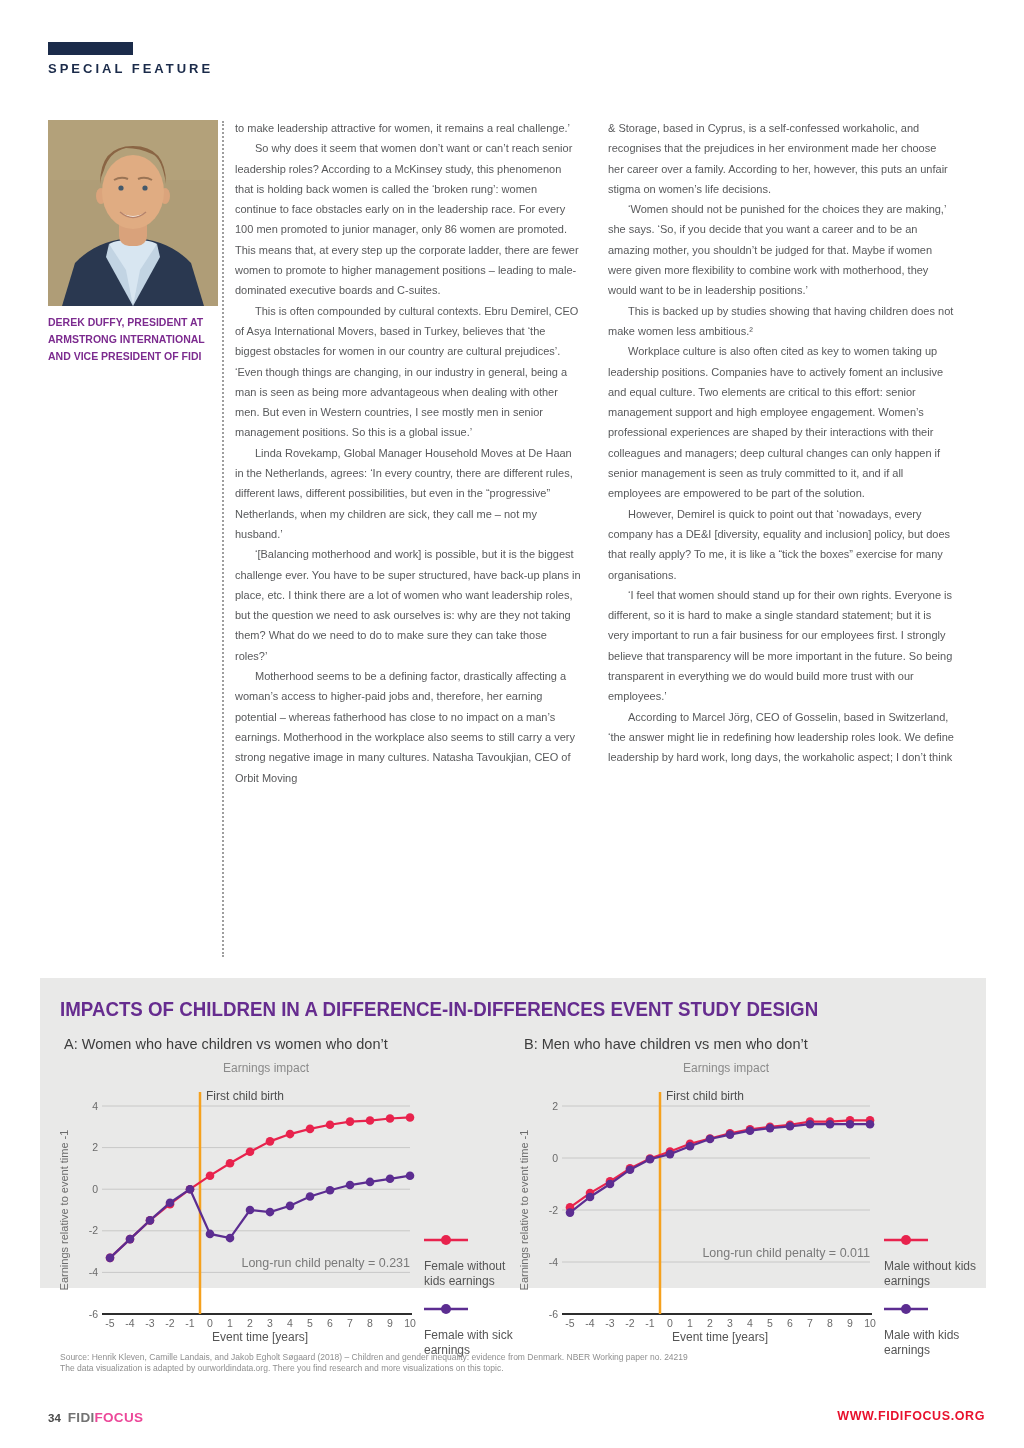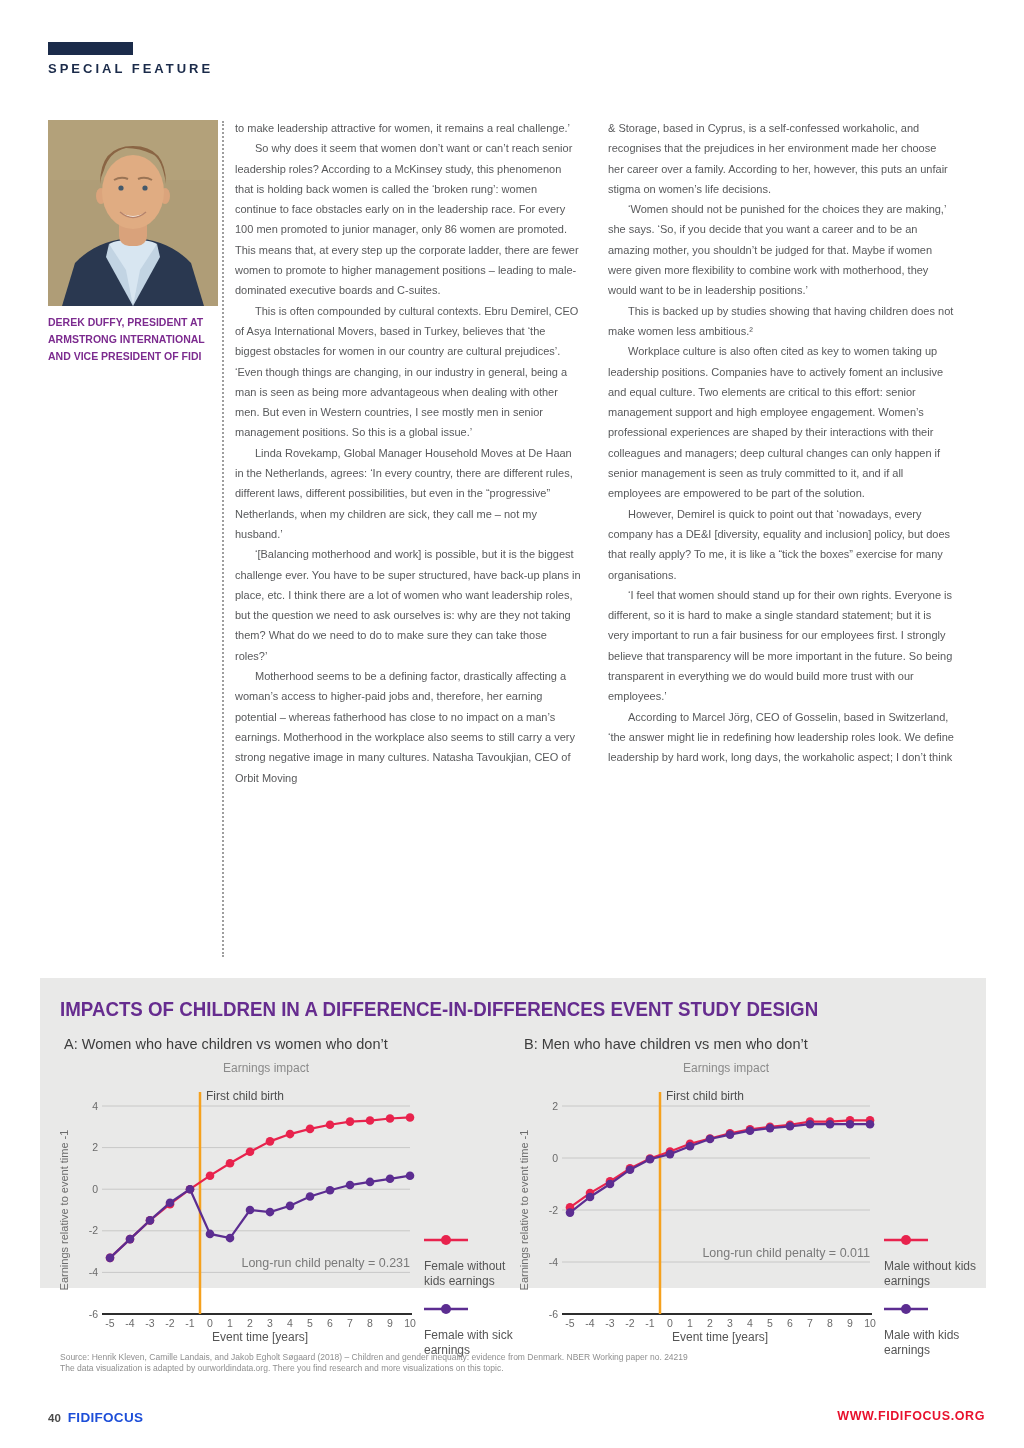--- a/index.html
+++ b/index.html
@@ -41,22 +41,22 @@
   .chart-svg-slot { position:absolute; left:0; top:44px; width:360px; height:264px; }
   .legend { position:absolute; left:366px; top:196px; width:94px; }
   .legend-item  { margin-bottom:12px; }
   .legend-label { font-size:12px; line-height:15px; color:#555555; margin-top:9px; }
 
   .source { position:absolute; left:20px; top:374px; font-size:8.5px; line-height:10.5px; color:#8f8f8f; }
 
   
   .footer-left  { position:absolute; left:48px; top:1408px; }
   .footer-page  { font-size:11.5px; font-weight:700; color:#4a4a4a; margin-right:7px; }
-  .footer-fidi  { font-size:13.5px; font-weight:800; color:#1d4ed8; letter-spacing:.3px; }
-  .footer-focus { font-size:13.5px; font-weight:800; color:#1d4ed8; letter-spacing:.3px; }
+  .footer-fidi  { font-size:13.5px; font-weight:800; color:#737373; letter-spacing:.3px; }
+  .footer-focus { font-size:13.5px; font-weight:800; color:#ec4899; letter-spacing:.3px; }
   .footer-right { position:absolute; right:39px; top:1409px; font-size:12.5px; font-weight:800;
                   color:#e8112d; letter-spacing:.6px; }
 </style>
 </head>
 <body>
 
 <div class="page">
 
   <div class="header-bar"></div>
   <div class="header-title">SPECIAL FEATURE</div>
@@ -275,17 +275,17 @@
         </div>
     </div>
 
     <div class="source">
       <div>Source: Henrik Kleven, Camille Landais, and Jakob Egholt Søgaard (2018) – Children and gender inequality: evidence from Denmark. NBER Working paper no. 24219</div>
       <div>The data visualization is adapted by ourworldindata.org. There you find research and more visualizations on this topic.</div>
     </div>
   </div>
 
   <div class="footer-left">
-    <span class="footer-page">40</span><span class="footer-fidi">FIDI</span><span class="footer-focus">FOCUS</span>
+    <span class="footer-page">34</span><span class="footer-fidi">FIDI</span><span class="footer-focus">FOCUS</span>
   </div>
   <div class="footer-right">WWW.FIDIFOCUS.ORG</div>
 
 </div>
 
 </body></html>

